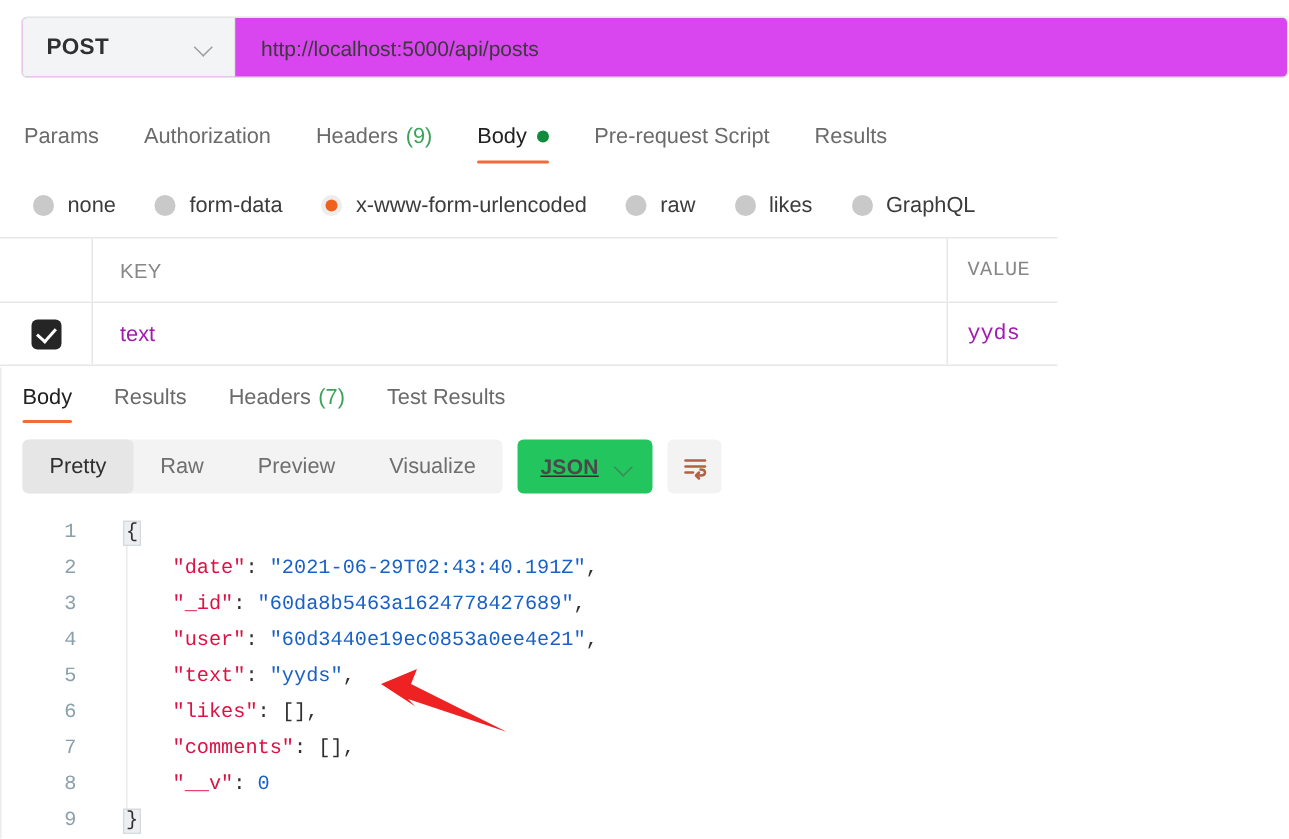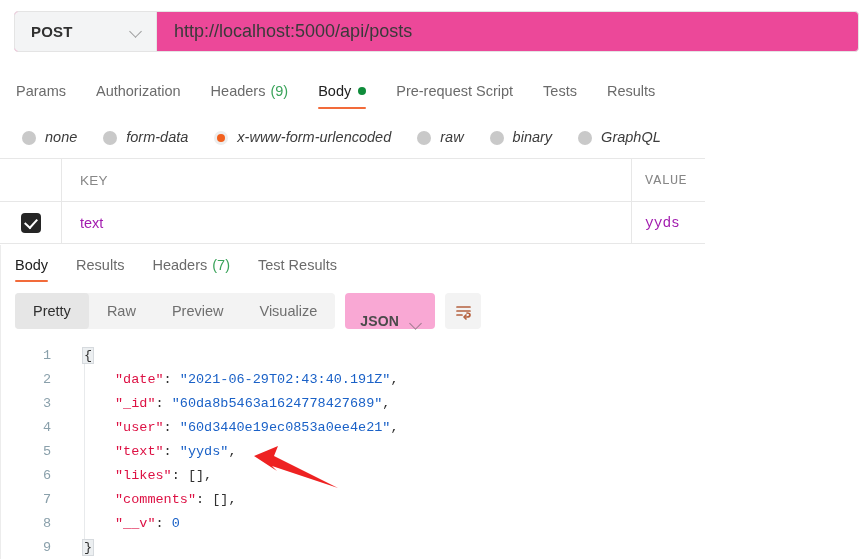--- a/index.html
+++ b/index.html
@@ -9,39 +9,39 @@
     background: #ffffff;
     font-family: "Liberation Sans", sans-serif;
     color: #2e2e2e;
     overflow: hidden;
     position: relative;
   }
 
   
   .urlbar {
     position:absolute; left:14px; top:11px; width:845px; height:41px;
-    border:1px solid #e4e4e4; border-radius:4px; background:#ec4899;
+    border:1px solid #e4e4e4; border-radius:4px; background:#d946ef;
     display:flex; align-items:stretch;
   }
   .method-select {
     width:142px; background:#f3f4f5; border-right:1px solid #e4e4e4;
     border-radius:3px 0 0 3px;
     display:flex; align-items:center; justify-content:space-between;
     padding:0 14px 0 16px; cursor:pointer;
   }
   .method-label { font-size:15px; font-weight:700; color:#303030; letter-spacing:.2px; }
   .chev { width:11px; height:11px; position:relative; opacity:.55; }
   .chev::after {
     content:""; position:absolute; left:0; top:1px; width:8px; height:8px;
     border-right:1.6px solid #555; border-bottom:1.6px solid #555;
     transform:rotate(45deg);
   }
   .url-input {
     flex:1; display:flex; align-items:center; padding-left:17px;
-    font-size:18px; color:#3a3a3a; cursor:text;
+    font-size:14px; color:#3a3a3a; cursor:text;
   }
 
   
   .req-tabs {
     position:absolute; left:0; top:71px; width:859px; height:40px;
     display:flex; align-items:center; padding-left:16px; gap:0;
   }
   .rtab {
     font-size:14.5px; color:#6b6b6b; padding:0 15px; height:40px;
     display:flex; align-items:center; position:relative; cursor:pointer;
@@ -58,21 +58,21 @@
   .dot-green {
     width:8px; height:8px; border-radius:50%; background:#0f8c3b;
     display:inline-block; margin-left:7px;
   }
 
   
   .radio-row {
     position:absolute; left:0; top:117px; width:859px; height:40px;
     display:flex; align-items:center; padding-left:22px;
   }
-  .radio-item { display:flex; align-items:flex-end; margin-right:26px; cursor:pointer;font-style:italic; }
+  .radio-item { display:flex; align-items:center; margin-right:26px; cursor:pointer; }
   .radio {
     width:14px; height:14px; border-radius:50%; background:#c9c9c9;
     margin-right:9px; flex:none; position:relative;
   }
   .radio.sel { background:#ededed; }
   .radio.sel::after {
     content:""; position:absolute; left:3px; top:3px; width:8px; height:8px;
     border-radius:50%; background:#f2601e;
   }
   .radio-label { font-size:14.5px; color:#3c3c3c; white-space:nowrap; }
@@ -123,22 +123,22 @@
 
   
   .viewbar { position:absolute; left:14px; top:48px; display:flex; align-items:center; gap:10px; }
   .seg { display:flex; background:#f3f3f3; border-radius:4px; height:36px; align-items:center; }
   .seg-item {
     font-size:14.5px; color:#6f6f6f; padding:0 18px; height:36px;
     display:flex; align-items:center; cursor:pointer; border-radius:4px;
   }
   .seg-item.active { background:#e6e6e6; color:#2f2f2f; }
   .fmt-select {
-    display:flex; align-items:flex-end; gap:12px; background:#f9a8d4;
-    border-radius:4px; height:36px; padding:0 13px 0 15px; cursor:pointer;
+    display:flex; align-items:center; gap:12px; background:#22c55e;
+    border-radius:4px; height:36px; padding:0 13px 0 15px; cursor:pointer;text-decoration:underline;
   }
   .fmt-label { font-size:14px; font-weight:700; color:#4a4a4a; letter-spacing:.2px; }
   .wrap-btn {
     width:36px; height:36px; background:#f3f3f3; border-radius:4px;
     display:flex; align-items:center; justify-content:center; cursor:pointer;
   }
 
   
   .code {
     position:absolute; left:0; top:98px; width:859px; height:216px;
@@ -189,23 +189,20 @@
       <span class="count">(9)</span>
     </div>
     <div class="rtab active">
       <span>Body</span>
       <span class="dot-green"></span>
     </div>
     <div class="rtab">
       <span>Pre-request Script</span>
     </div>
     <div class="rtab">
-      <span>Tests</span>
-    </div>
-    <div class="rtab">
       <span>Results</span>
     </div>
   </div>
 
 <div class="radio-row" id="radio-row">
     <div class="radio-item">
       <span class="radio"></span>
       <span class="radio-label">none</span>
     </div>
     <div class="radio-item">
@@ -215,21 +212,21 @@
     <div class="radio-item">
       <span class="radio sel"></span>
       <span class="radio-label">x-www-form-urlencoded</span>
     </div>
     <div class="radio-item">
       <span class="radio"></span>
       <span class="radio-label">raw</span>
     </div>
     <div class="radio-item">
       <span class="radio"></span>
-      <span class="radio-label">binary</span>
+      <span class="radio-label">likes</span>
     </div>
     <div class="radio-item">
       <span class="radio"></span>
       <span class="radio-label">GraphQL</span>
     </div>
   </div>
 
 <div class="kv-table">
   <div class="kv-head">
     <div class="kv-chk-cell"></div>

